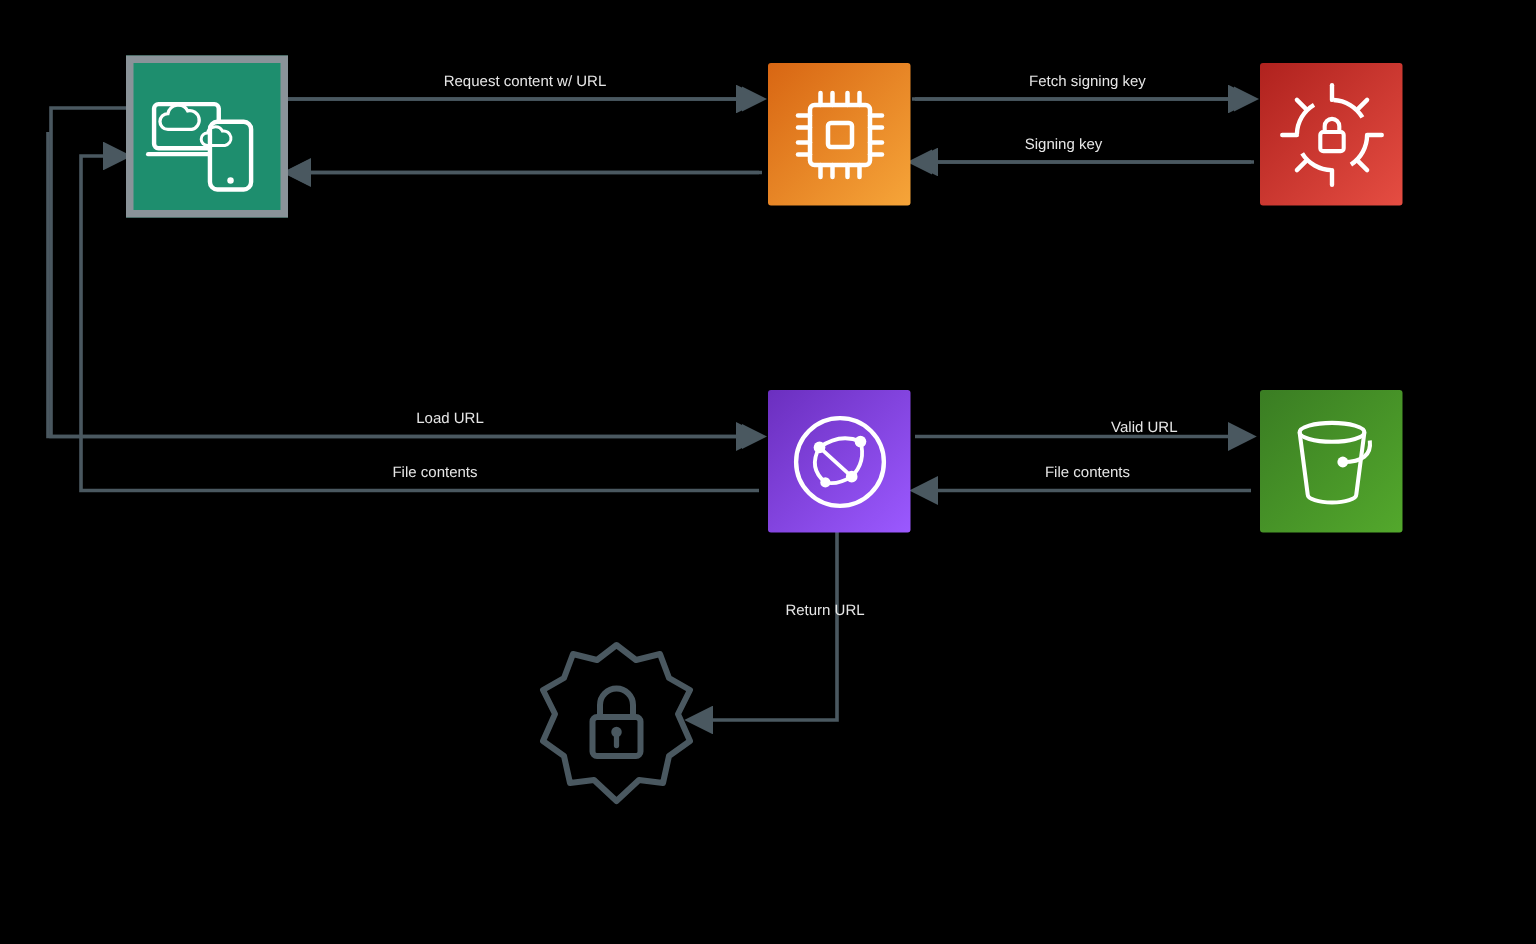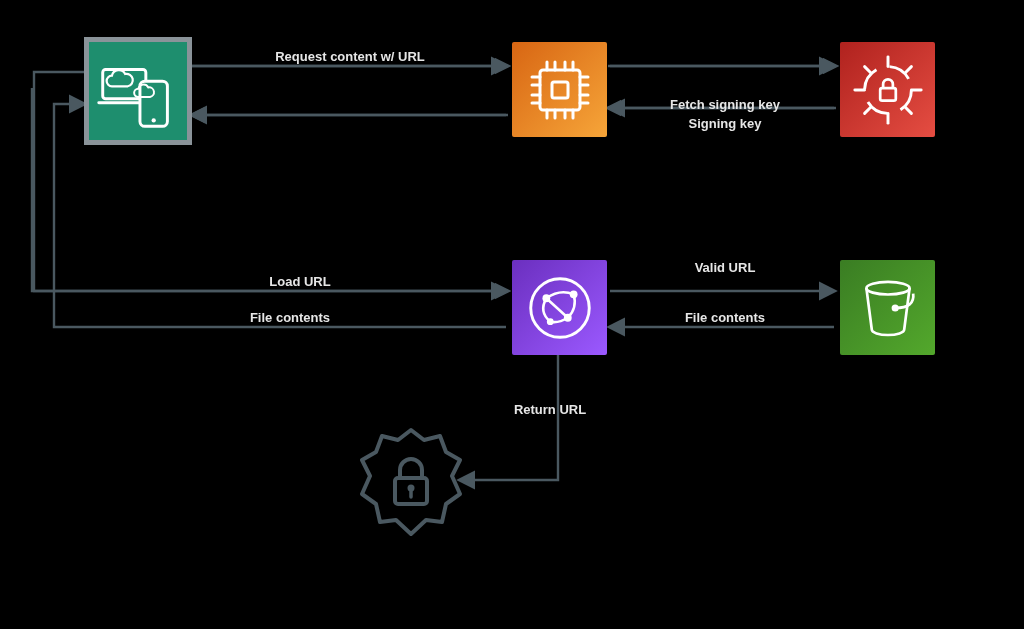--- a/index.html
+++ b/index.html
@@ -22,22 +22,22 @@
     width: 95px;
     height: 95px;
     border-radius: 2px;
     display: flex;
     align-items: center;
     justify-content: center;
   }
   .node svg { display: block; }
   .label {
     position: absolute;
-    font-size: 13px;
-    font-weight: 700;
+    font-size: 10px;
+    font-weight: 400;
     color: #e6e6e6;
     white-space: nowrap;
     text-align: center;
   }
   .arrow-line {
     stroke: #4a5860;
     stroke-width: 2.4;
     fill: none;
   }
   .arrow-head {
@@ -193,23 +193,23 @@
                L 20 82 L 6 72 L 14 54 L 6 38
                L 20 30 L 26 14 L 42 18 Z" fill="none" stroke="#4a5860" stroke-width="4" stroke-linejoin="round"></path>
       <rect x="39" y="56" width="32" height="26" rx="3" fill="none" stroke="#4a5860" stroke-width="4"></rect>
       <path d="M 44 56 v-8 a11 11 0 0 1 22 0 v8" fill="none" stroke="#4a5860" stroke-width="4"></path>
       <circle cx="55" cy="66" r="3.5" fill="#4a5860"></circle>
       <line x1="55" y1="66" x2="55" y2="75" stroke="#4a5860" stroke-width="3.5" stroke-linecap="round"></line>
     </svg>
   </div>
 
   <div class="label" style="left:230px; top:49px; width:240px;">Request content w/ URL</div>
-  <div class="label" style="left:650px; top:49px; width:150px;margin-top:48px;">Fetch signing key</div>
-  <div class="label" style="left:660px; top:91px; width:130px;margin-top:25px;">Signing key</div>
+  <div class="label" style="left:650px; top:49px; width:150px;">Fetch signing key</div>
+  <div class="label" style="left:644px; top:91px; width:130px;">Signing key</div>
 
   <div class="label" style="left:240px; top:274px; width:120px;">Load URL</div>
   <div class="label" style="left:220px; top:310px; width:140px;">File contents</div>
-  <div class="label" style="left:665px; top:260px; width:120px;">Valid URL</div>
+  <div class="label" style="left:665px; top:280px; width:120px;text-align:right;">Valid URL</div>
   <div class="label" style="left:655px; top:310px; width:140px;">File contents</div>
 
   <div class="label" style="left:480px; top:402px; width:140px;">Return URL</div>
 
 </div>
 
 </body></html>

